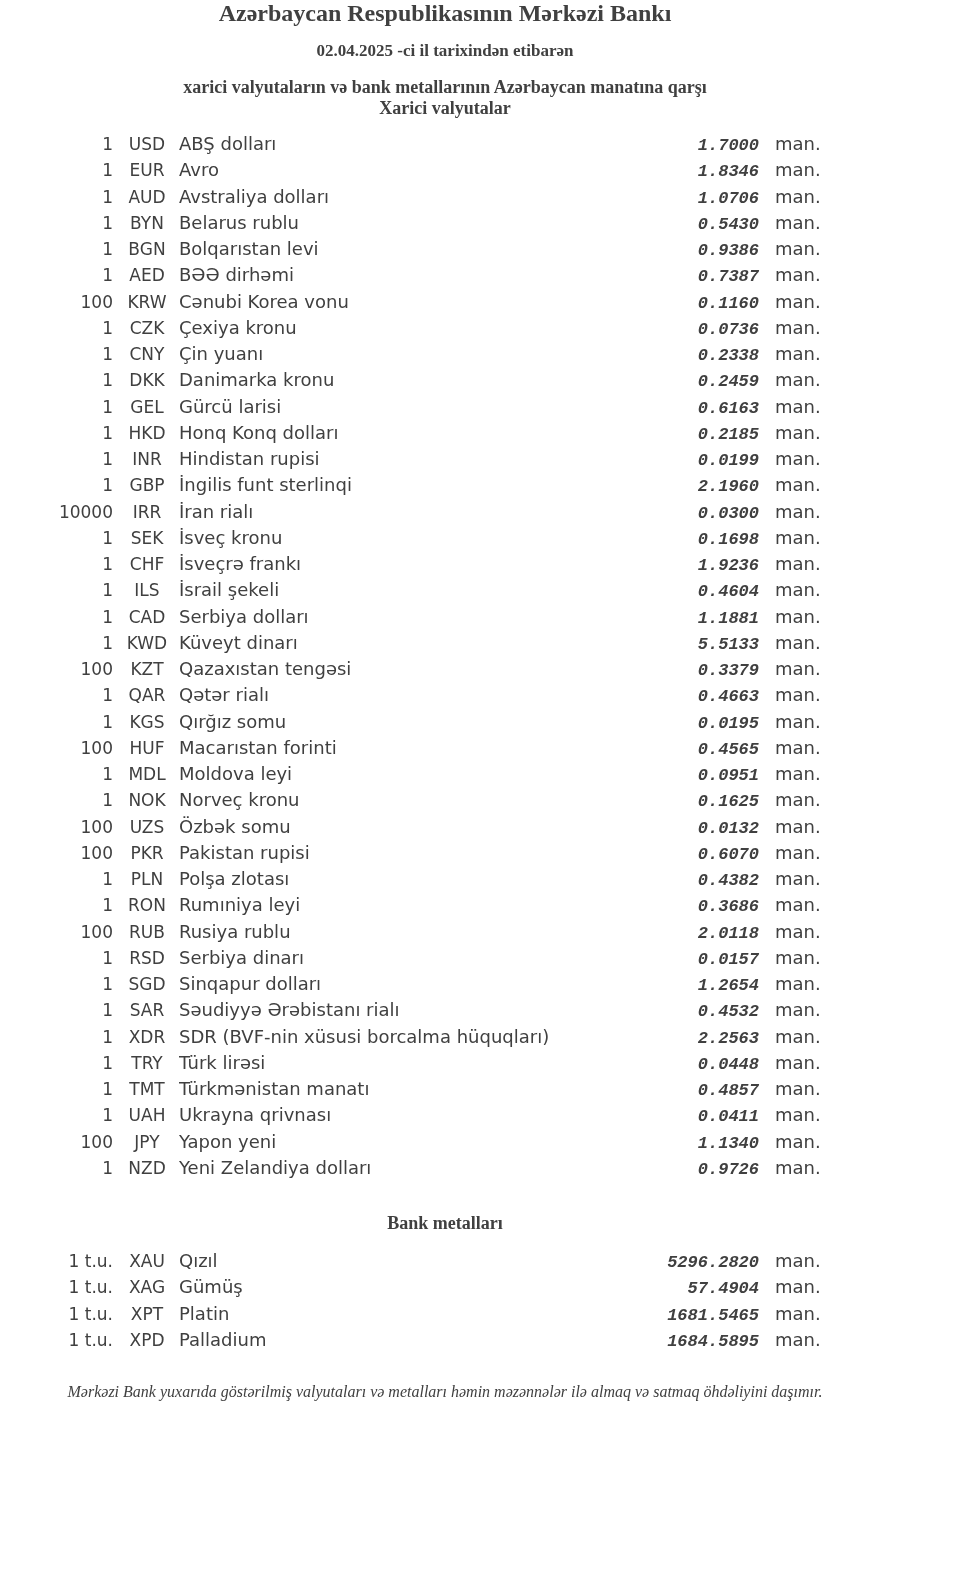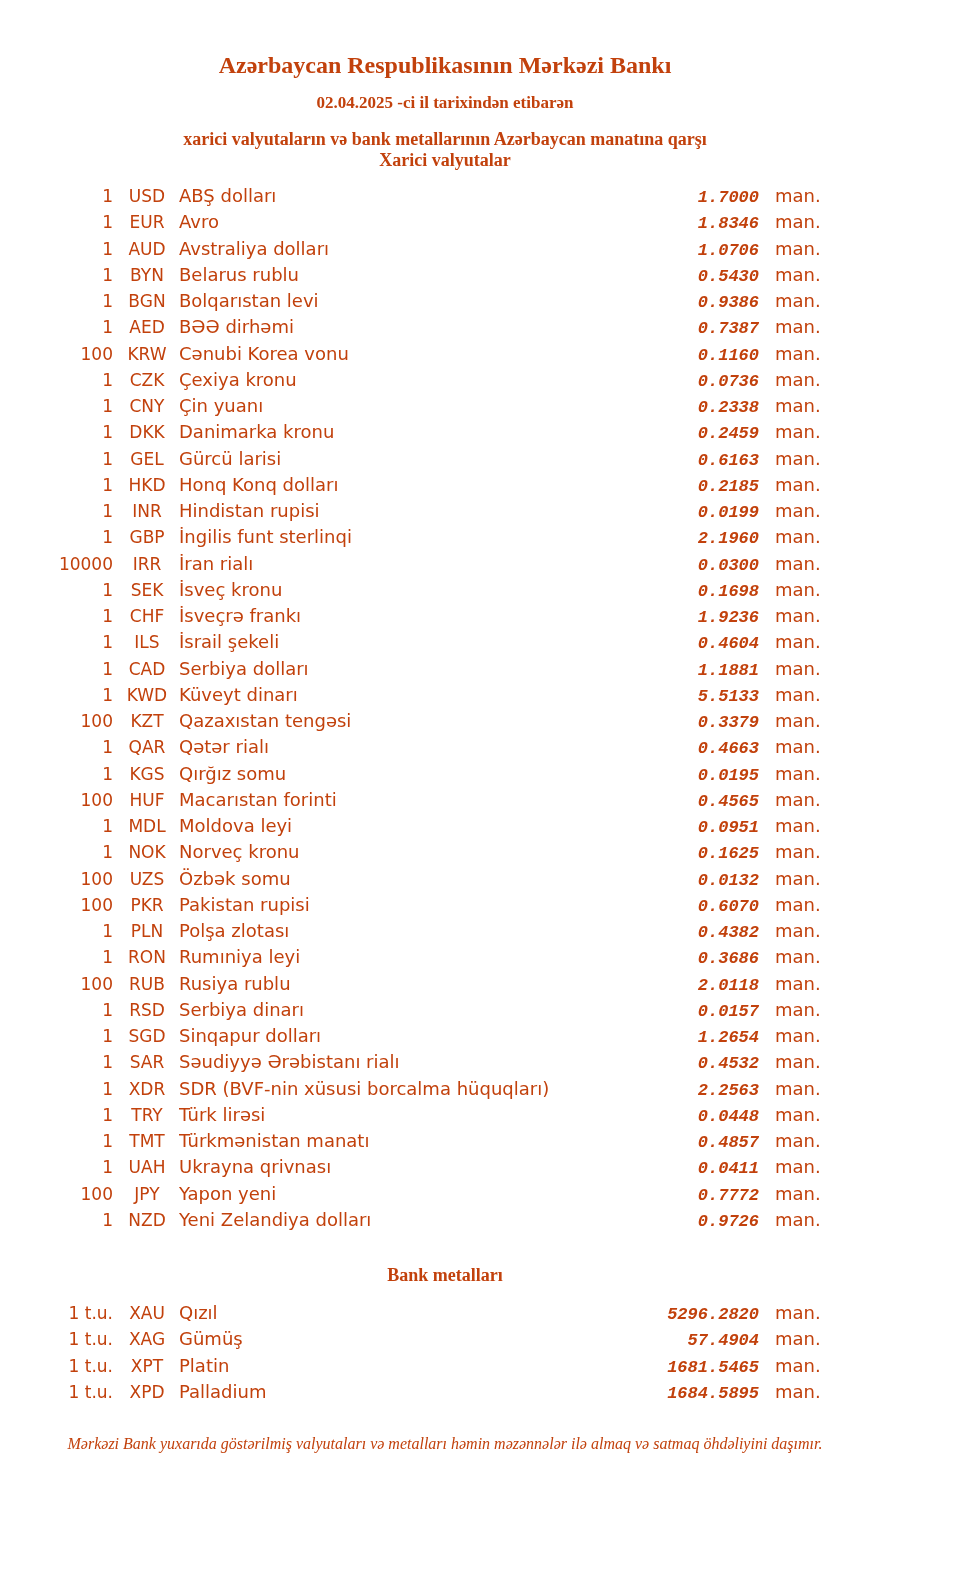--- a/index.html
+++ b/index.html
@@ -1,22 +1,21 @@
 <!DOCTYPE html>
 <html><head>
 <meta charset="utf-8">
 <style>
   * { box-sizing: border-box; margin: 0; padding: 0; }
   html, body { background: #ffffff; }
   .page {
     width: 890px;
     min-height: 1588px;
     background: #ffffff;
-    color: #c2410c;
-    padding-top: 52px;
+    color: #404040;
     font-family: "DejaVu Sans", sans-serif;
   }
   .doc-title {
     text-align: center;
     font-family: "Liberation Serif", serif;
     font-weight: bold;
     font-size: 24px;
     margin-bottom: 14px;
   }
   .doc-subtitle1 {
@@ -407,21 +406,21 @@
     <span class="code">UAH</span>
     <span class="name">Ukrayna qrivnası</span>
     <span class="rate">0.0411</span>
     <span class="unit">man.</span>
   </div>
 
   <div class="row">
     <span class="qty">100</span>
     <span class="code">JPY</span>
     <span class="name">Yapon yeni</span>
-    <span class="rate">0.7772</span>
+    <span class="rate">1.1340</span>
     <span class="unit">man.</span>
   </div>
 
   <div class="row">
     <span class="qty">1</span>
     <span class="code">NZD</span>
     <span class="name">Yeni Zelandiya dolları</span>
     <span class="rate">0.9726</span>
     <span class="unit">man.</span>
   </div>

